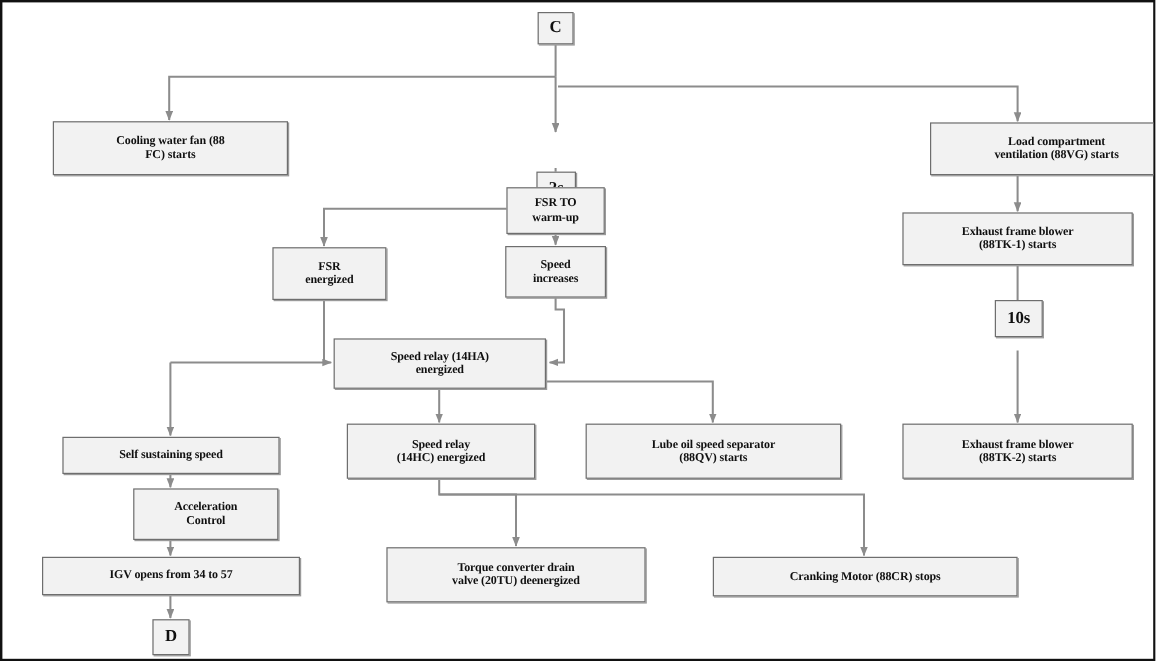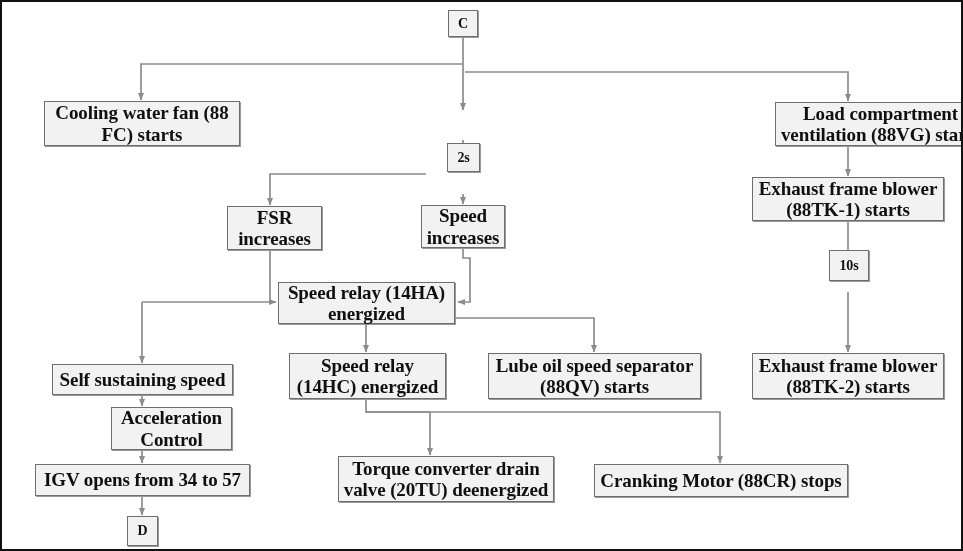--- a/index.html
+++ b/index.html
@@ -27,21 +27,21 @@
     pointer-events: none;
   }
   .node {
     position: absolute;
     box-sizing: border-box;
     background: #f2f2f2;
     border: 1px solid #6e6e6e;
     box-shadow: 1px 1px 0 #9a9a9a;
     color: #101010;
     font-weight: bold;
-    font-size: 19px;
+    font-size: 10px;
     line-height: 1.12;
     letter-spacing: -0.1px;
     display: flex;
     align-items: center;
     justify-content: center;
     text-align: center;
     padding: 1px 4px;
     white-space: pre-line;
   }
   .node.small {
@@ -109,26 +109,28 @@
   <div class="node small" style="left:446px; top:8px; width:30px; height:27px;">C</div>
 
   <div class="node" style="left:42px; top:99px; width:196px; height:45px;">Cooling water fan (88
 FC) starts</div>
 
   <div class="node small" style="left:445px; top:109px; width:33px; height:29px;margin-top:32px;">2s</div>
 
   <div class="node" style="left:741px; top:100px; width:211px; height:44px;margin-left:32px;">Load compartment
 ventilation (88VG) starts</div>
 
+  <div class="node" style="left:420px; top:154px; width:82px; height:39px;">FSR TO
+warm-up</div>
 
   <div class="node" style="left:750px; top:175px; width:192px; height:44px;">Exhaust frame blower
 (88TK-1) starts</div>
 
   <div class="node" style="left:225px; top:204px; width:95px; height:44px;">FSR
-increases</div>
+energized</div>
 
   <div class="node" style="left:419px; top:203px; width:84px; height:43px;">Speed
 increases</div>
 
   <div class="node small" style="left:827px; top:248px; width:40px; height:31px;">10s</div>
 
   <div class="node" style="left:276px; top:280px; width:177px; height:42px;">Speed relay (14HA)
 energized</div>
 
   <div class="node" style="left:50px; top:362px; width:181px; height:31px;">Self sustaining speed</div>
@@ -140,20 +142,20 @@
 (88QV) starts</div>
 
   <div class="node" style="left:750px; top:351px; width:192px; height:46px;">Exhaust frame blower
 (88TK-2) starts</div>
 
   <div class="node" style="left:80px; top:405px; width:121px; height:43px;margin-left:29px;">Acceleration
 Control</div>
 
   <div class="node" style="left:33px; top:462px; width:215px; height:32px;">IGV opens from 34 to 57</div>
 
-  <div class="node" style="left:320px; top:454px; width:216px; height:46px;margin-left:16px;">Torque converter drain
+  <div class="node" style="left:320px; top:454px; width:216px; height:46px;">Torque converter drain
 valve (20TU) deenergized</div>
 
   <div class="node" style="left:592px; top:462px; width:254px; height:33px;">Cranking Motor (88CR) stops</div>
 
   <div class="node small" style="left:125px; top:514px; width:31px; height:30px;">D</div>
 
 </div>
 
 </body></html>

